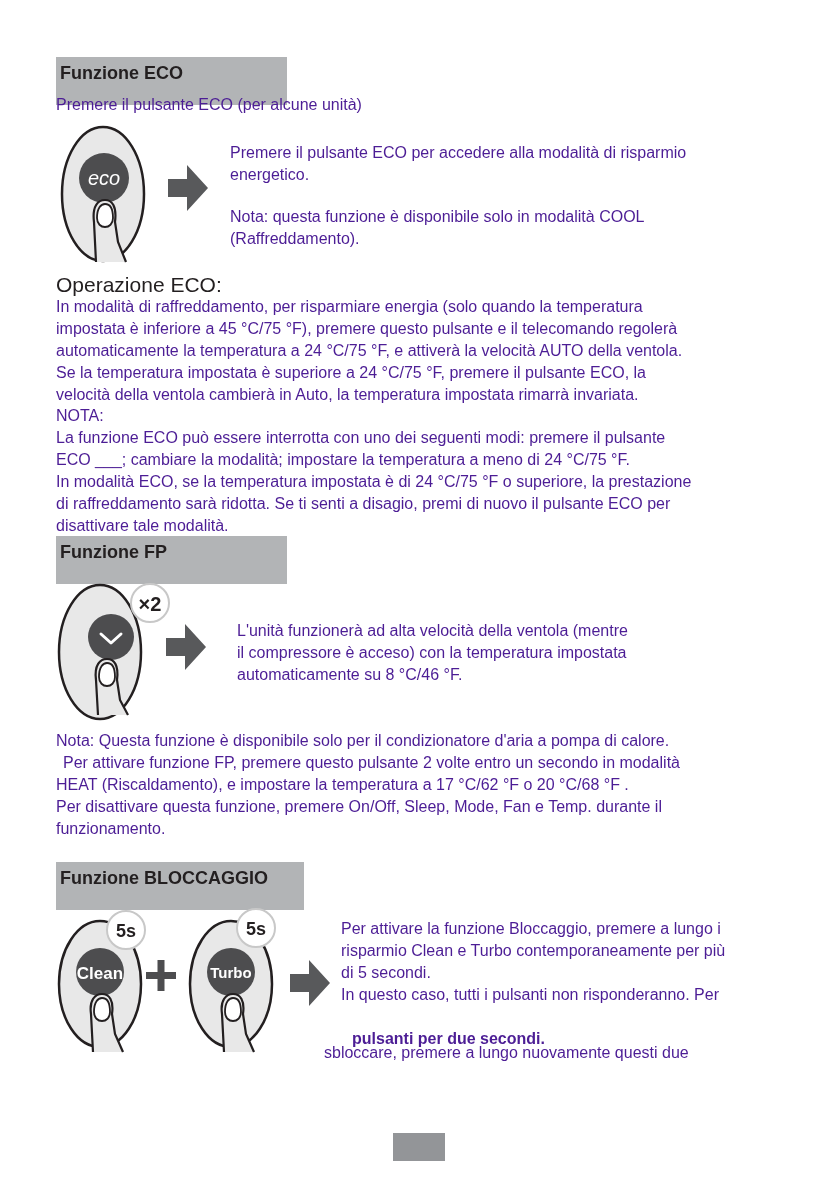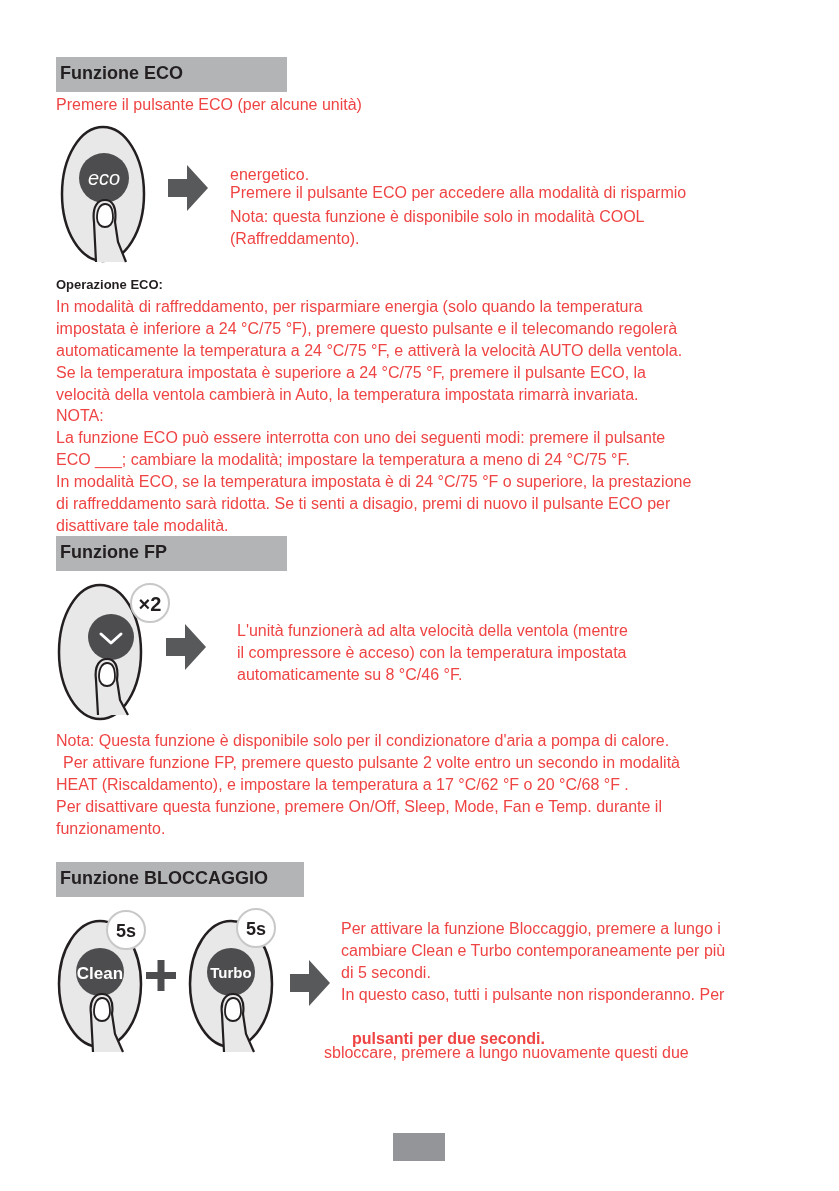--- a/index.html
+++ b/index.html
@@ -1,50 +1,50 @@
 <!DOCTYPE html>
 <html><head>
 <meta charset="utf-8">
 <style>
   * { margin: 0; padding: 0; box-sizing: border-box; }
   html, body { width: 839px; height: 1191px; background: #ffffff; }
   body { position: relative; font-family: "Liberation Sans", sans-serif; color: #231f20; overflow: hidden; }
   .section-header {
-    position: absolute; background: #b2b4b6; height: 35px;
+    position: absolute; background: #b2b4b6; height: 48px;
     font-weight: bold; font-size: 18px; line-height: 33px; padding-left: 4px; color: #231f20;
   }
-  .txt { position: absolute; font-size: 16px; line-height: 22px; color: #ef4444; white-space: nowrap; }
+  .txt { position: absolute; font-size: 16px; line-height: 22px; color: #4c1d95; white-space: nowrap; }
   .bold { font-weight: normal; }
-  .subhead { position: absolute; font-weight: bold; font-size: 13px; line-height: 22px; }
+  .subhead { position: absolute; font-weight: normal; font-size: 21px; line-height: 22px; }
   .illus { position: absolute; }
   .page-num { position: absolute; left: 393px; top: 1133px; width: 52px; height: 28px; background: #939598; }
 </style>
 </head>
 <body>
 
 <div class="section-header" style="left:56px; top:57px; width:231px;">Funzione ECO</div>
 <div class="txt" style="left:56px; top:94px;">Premere il pulsante ECO (per alcune unità)</div>
 
 <svg class="illus" style="left:56px; top:122px;" width="160" height="150" viewBox="0 0 160 150">
   <ellipse cx="47" cy="72" rx="41" ry="67" fill="#e8e8e8" stroke="#231f20" stroke-width="2.5"></ellipse>
   <circle cx="48" cy="56" r="25" fill="#4d4d4f"></circle>
   <text x="48" y="63" text-anchor="middle" font-family="Liberation Sans, sans-serif" font-style="italic" font-size="20" fill="#ffffff">eco</text>
   <path d="M40 140 L38 100 C36 84 42 78 49 78 C56 78 61 84 59 100 L62 120 L70 140" fill="#e8e8e8" stroke="#231f20" stroke-width="2.2"></path>
   <path d="M41 96 C41 86 45 82 49 82 C54 82 57 86 57 96 C57 102 53 105 49 105 C45 105 41 102 41 96 Z" fill="#ffffff" stroke="#231f20" stroke-width="1.8"></path>
   <polygon points="112,57 131,57 131,43 152,66 131,89 131,75 112,75" fill="#58595b"></polygon>
 </svg>
 
-<div class="txt" style="left:230px; top:142px;margin-top:40px;">Premere il pulsante ECO per accedere alla modalità di risparmio</div>
+<div class="txt" style="left:230px; top:142px;">Premere il pulsante ECO per accedere alla modalità di risparmio</div>
 <div class="txt" style="left:230px; top:164px;">energetico.</div>
 <div class="txt" style="left:230px; top:206px;">Nota: questa funzione è disponibile solo in modalità COOL</div>
 <div class="txt" style="left:230px; top:228px;">(Raffreddamento).</div>
 
 <div class="subhead" style="left:56px; top:274px;">Operazione ECO:</div>
 <div class="txt" style="left:56px; top:296px;">In modalità di raffreddamento, per risparmiare energia (solo quando la temperatura</div>
-<div class="txt" style="left:56px; top:318px;">impostata è inferiore a 24 °C/75 °F), premere questo pulsante e il telecomando regolerà</div>
+<div class="txt" style="left:56px; top:318px;">impostata è inferiore a 45 °C/75 °F), premere questo pulsante e il telecomando regolerà</div>
 <div class="txt" style="left:56px; top:340px;">automaticamente la temperatura a 24 °C/75 °F, e attiverà la velocità AUTO della ventola.</div>
 <div class="txt" style="left:56px; top:362px;">Se la temperatura impostata è superiore a 24 °C/75 °F, premere il pulsante ECO, la</div>
 <div class="txt" style="left:56px; top:384px;">velocità della ventola cambierà in Auto, la temperatura impostata rimarrà invariata.</div>
 
 <div class="txt bold" style="left:56px; top:405px;">NOTA:</div>
 <div class="txt" style="left:56px; top:427px;">La funzione ECO può essere interrotta con uno dei seguenti modi: premere il pulsante</div>
 <div class="txt" style="left:56px; top:449px;">ECO ___; cambiare la modalità; impostare la temperatura a meno di 24 °C/75 °F.</div>
 <div class="txt" style="left:56px; top:471px;">In modalità ECO, se la temperatura impostata è di 24 °C/75 °F o superiore, la prestazione</div>
 <div class="txt" style="left:56px; top:493px;">di raffreddamento sarà ridotta. Se ti senti a disagio, premi di nuovo il pulsante ECO per</div>
 <div class="txt" style="left:56px; top:515px;">disattivare tale modalità.</div>
@@ -92,19 +92,19 @@
   <text x="200" y="29" text-anchor="middle" font-family="Liberation Sans, sans-serif" font-size="18" font-weight="bold" fill="#231f20">5s</text>
   <circle cx="175" cy="66" r="24" fill="#4d4d4f"></circle>
   <text x="175" y="72" text-anchor="middle" font-family="Liberation Sans, sans-serif" font-size="15" font-weight="bold" fill="#ffffff">Turbo</text>
   <path d="M168 146 L166 108 C164 94 170 88 177 88 C184 88 189 94 187 108 L190 128 L198 146" fill="#e8e8e8" stroke="#231f20" stroke-width="2.2"></path>
   <path d="M169 106 C169 96 173 92 177 92 C182 92 185 96 185 106 C185 112 181 115 177 115 C173 115 169 112 169 106 Z" fill="#ffffff" stroke="#231f20" stroke-width="1.8"></path>
 
   <polygon points="234,68 253,68 253,54 274,77 253,100 253,86 234,86" fill="#58595b"></polygon>
 </svg>
 
 <div class="txt" style="left:341px; top:918px;">Per attivare la funzione Bloccaggio, premere a lungo i</div>
-<div class="txt" style="left:341px; top:940px;"><span>cambiare </span><span class="bold">Clean</span><span> e </span><span class="bold">Turbo</span><span> contemporaneamente per più</span></div>
+<div class="txt" style="left:341px; top:940px;"><span>risparmio </span><span class="bold">Clean</span><span> e </span><span class="bold">Turbo</span><span> contemporaneamente per più</span></div>
 <div class="txt" style="left:341px; top:962px;">di 5 secondi.</div>
-<div class="txt" style="left:341px; top:984px;">In questo caso, tutti i pulsante non risponderanno. Per</div>
+<div class="txt" style="left:341px; top:984px;">In questo caso, tutti i pulsanti non risponderanno. Per</div>
 <div class="txt" style="left:324px; top:1006px;margin-top:36px;">sbloccare, premere a lungo nuovamente questi due</div>
 <div class="txt" style="left:352px; top:1028px;font-weight:bold;">pulsanti per due secondi.</div>
 
 <div class="page-num"></div>
 
 </body></html>

